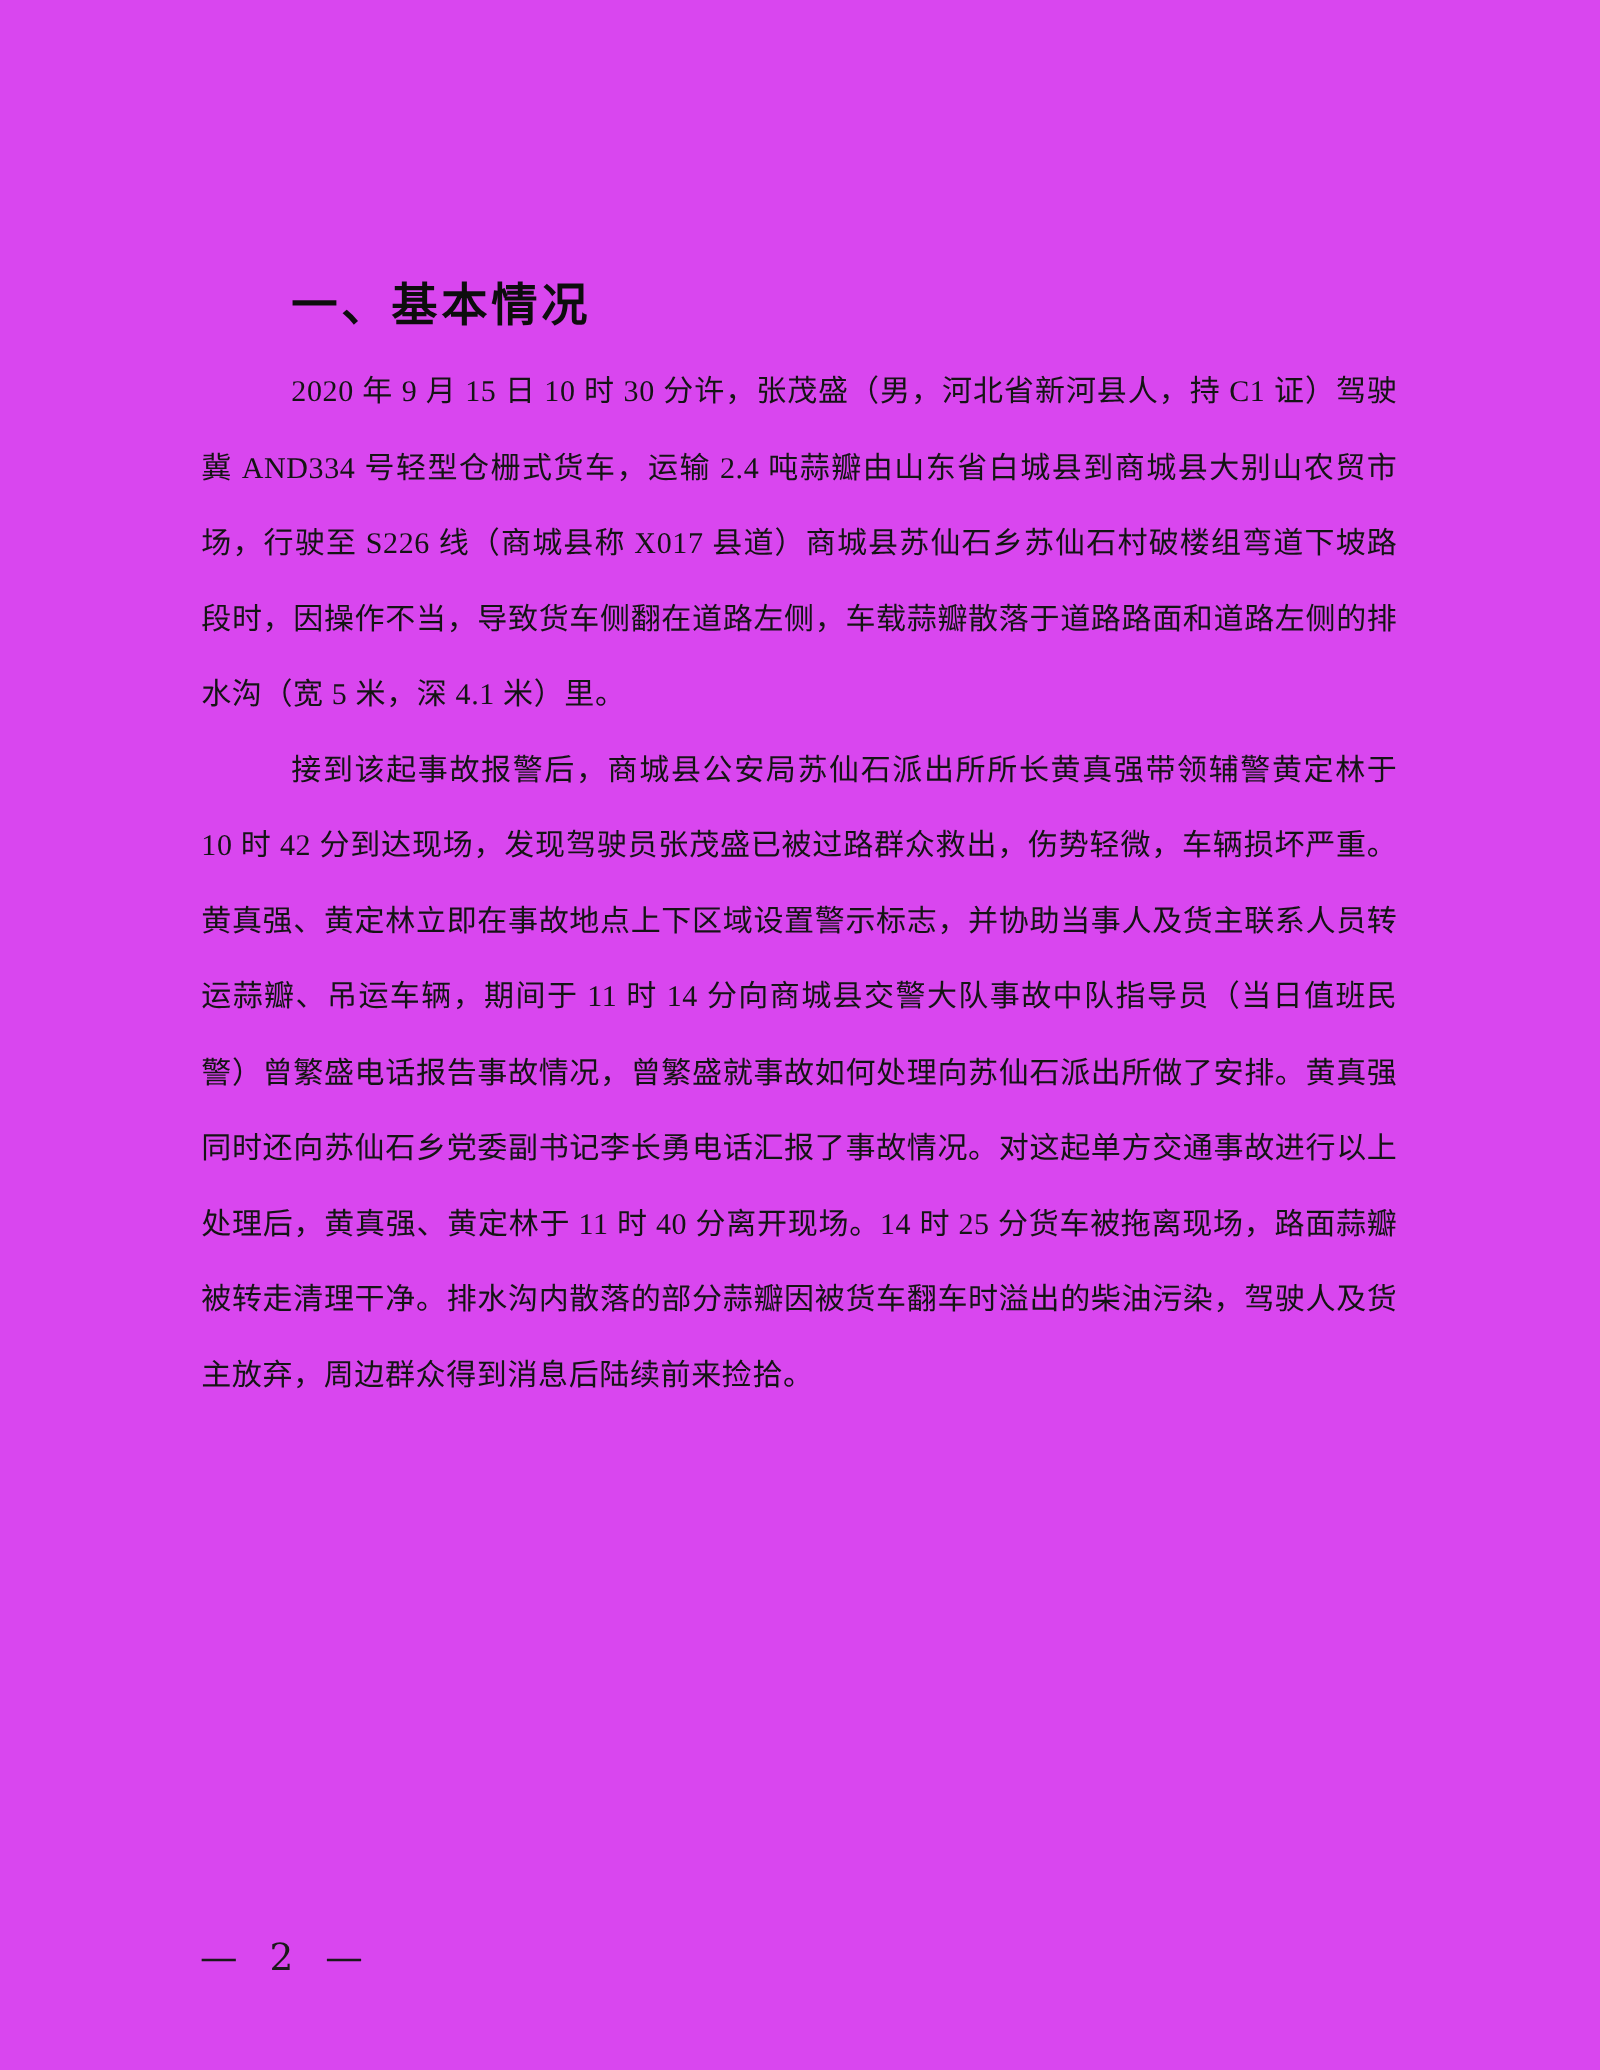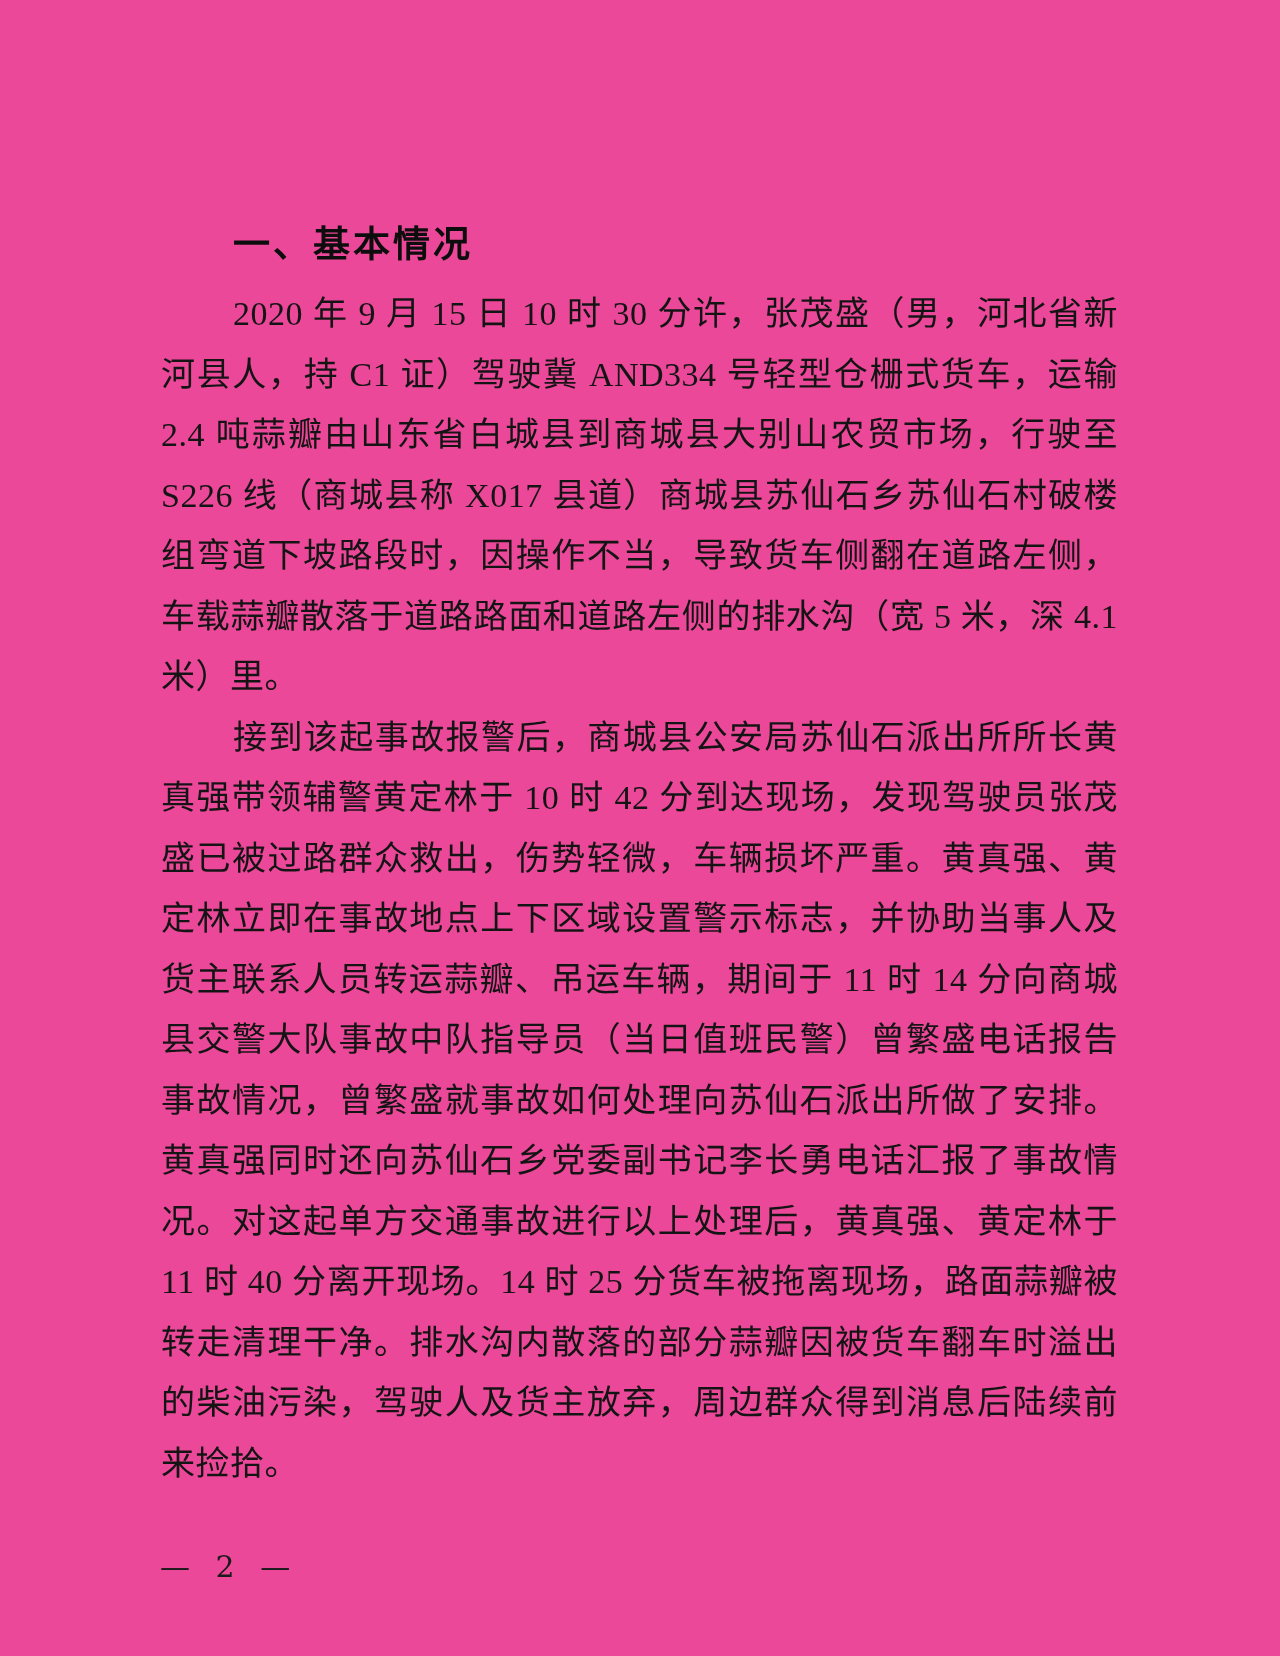--- a/index.html
+++ b/index.html
@@ -4,21 +4,21 @@
 <style>
   html, body {
     margin: 0;
     padding: 0;
     background: #ffffff;
   }
   .page {
     position: relative;
     width: 1280px;
     height: 1656px;
-    background: #ec4899;
+    background: #d946ef;
     color: #121212;
     overflow: hidden;
   }
   .content {
     position: absolute;
     left: 161px;
     top: 214px;
     width: 957px;
   }
   h1.section-heading {
@@ -36,21 +36,21 @@
     font-weight: bold;
     font-size: 34px;
     line-height: 61px;
     letter-spacing: 4px;
     margin: 0;
     padding-left: 72px;
     color: #0d0d0d;
   }
   p.body-para {
     font-family: "Liberation Serif", serif;
-    font-size: 34px;
+    font-size: 24px;
     line-height: 60.5px;
     letter-spacing: 0.5px;
     text-align: justify;
     text-justify: inter-character;
     text-indent: 72px;
     margin: 0;
     color: #141414;
   }
   p.body-para.first {
     margin-top: 9px;

